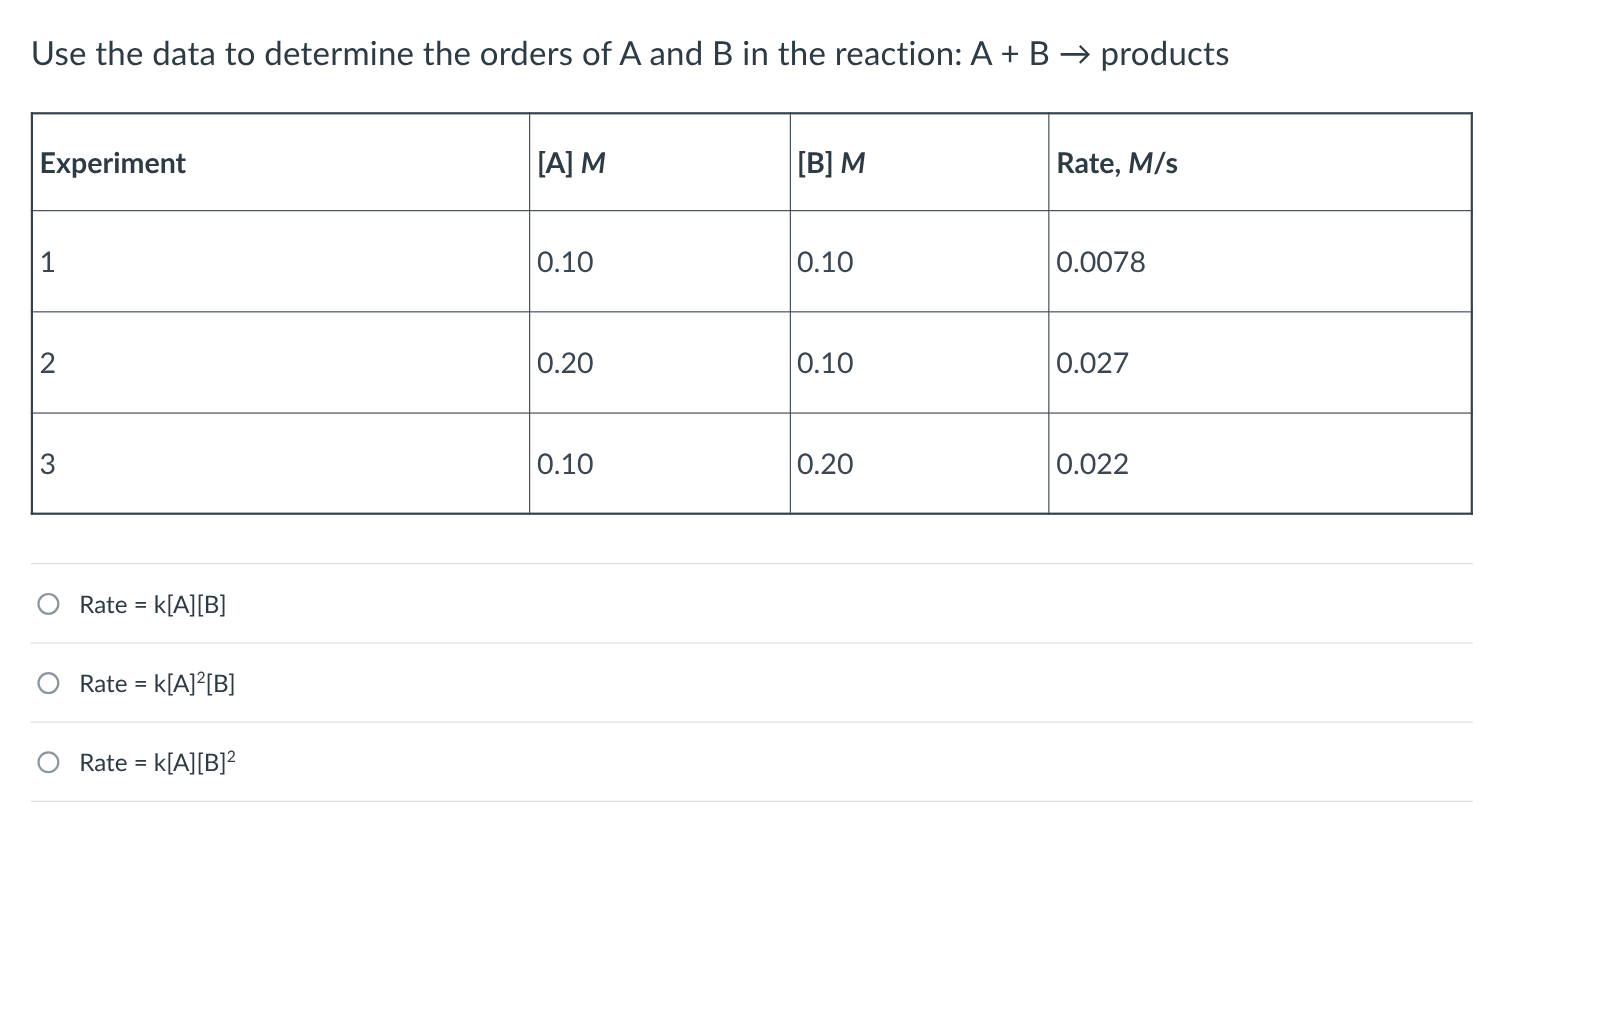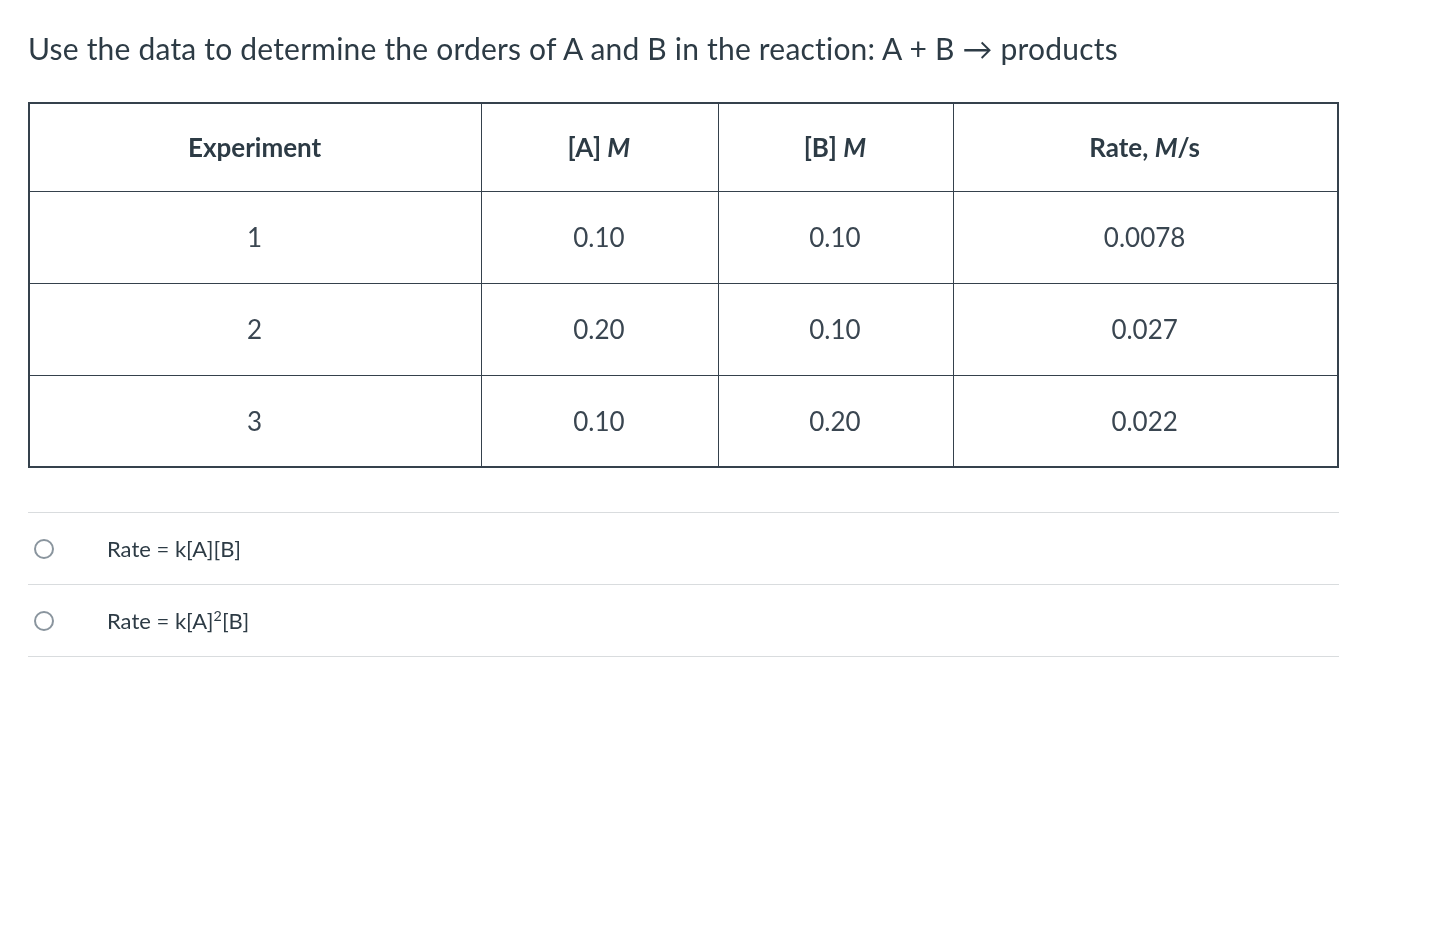--- a/index.html
+++ b/index.html
@@ -24,21 +24,21 @@
     table.data-table {
       width: 1311px;
       border-collapse: collapse;
       margin-bottom: 44px;
       border: 2px solid #35414c;
     }
     table.data-table th,
     table.data-table td {
       border: 1px solid #35414c;
       padding: 26px 8px 26px 6px;
-      text-align: center;
+      text-align: left;
       font-size: 26px;
       color: #3a4651;
       font-weight: 400;
       height: 92px;
       vertical-align: middle;
     }
     table.data-table th {
       font-weight: 700;
       color: #2d3b45;
       height: 88px;
@@ -49,21 +49,20 @@
     .answers {
       width: 1311px;
       border-top: 1px solid #d9dcde;
     }
     .answer-row {
       display: flex;
       align-items: center;
       border-bottom: 1px solid #d9dcde;
       padding: 20px 0 20px 6px;
       min-height: 72px;
-      gap: 35px;
     }
     .radio {
       width: 20px;
       height: 20px;
       border: 2px solid #8a959e;
       border-radius: 50%;
       margin-right: 18px;
       flex-shrink: 0;
       background: #fff;
     }
@@ -122,15 +121,21 @@
     </span>
   </div>
 
   <div class="answer-row">
     <span class="radio"></span>
     <span class="answer-label">
       <span>Rate = k[A]</span><sup>2</sup><span>[B]</span><sup></sup>
     </span>
   </div>
 
+  <div class="answer-row">
+    <span class="radio"></span>
+    <span class="answer-label">
+      <span>Rate = k[A][B]</span><sup>2</sup><span></span><sup></sup>
+    </span>
+  </div>
 
 
 </div>
 
 </body></html>

